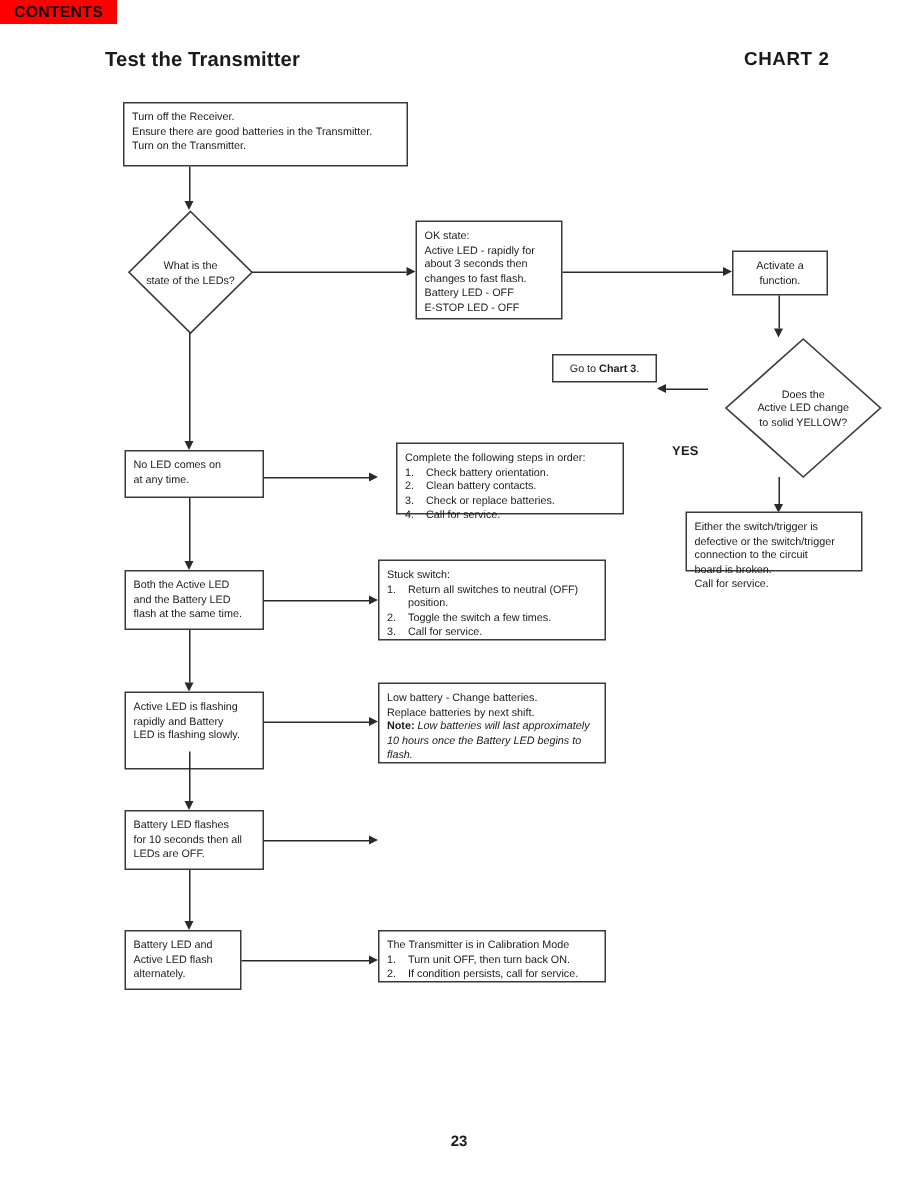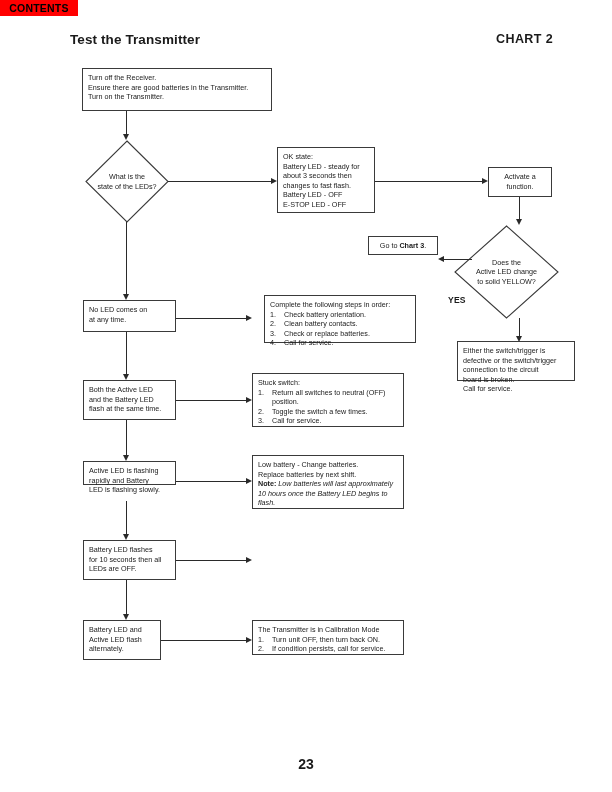--- a/index.html
+++ b/index.html
@@ -150,21 +150,21 @@
   .bold { font-weight: bold; }
   .ital { font-style: italic; }
 
   
   .page-number {
     position: absolute;
     left: 0;
     right: 0;
     top: 756px;
     text-align: center;
-    font-size: 14px;
+    font-size: 10px;
     font-weight: bold;
   }
 </style>
 </head>
 <body>
 
 <div id="page">
 
   <div class="contents-tab">
     <span>CONTENTS</span>
@@ -190,39 +190,39 @@
       <span>What is the</span>
       <span>state of the LEDs?</span>
     </div>
   </div>
 
   <div class="hline" style="left:168px; top:181px; width:103px;"></div>
   <div class="arrow-r" style="left:271px; top:177.6px;"></div>
 
   <div class="fbox thick" style="left:277px; top:147px; width:98px; height:66px;">
     <span class="ln">OK state:</span>
-    <span class="ln">Battery LED - steady for</span>
+    <span class="ln">Active LED - rapidly for</span>
     <span class="ln">about 3 seconds then</span>
     <span class="ln">changes to fast flash.</span>
     <span class="ln">Battery LED - OFF</span>
     <span class="ln">E-STOP LED - OFF</span>
   </div>
 
   <div class="hline" style="left:375px; top:181px; width:107px;"></div>
   <div class="arrow-r" style="left:482px; top:177.6px;"></div>
 
   <div class="fbox thick center" style="left:488px; top:167px; width:64px; height:30px;">
     <span>Activate a</span>
     <span>function.</span>
   </div>
 
   <div class="vline" style="left:519px; top:197px; width:1.4px; height:22px;"></div>
   <div class="arrow-d" style="left:516.2px; top:219px;"></div>
 
-  <div class="diamond-wrap" style="left:454px; top:225px; width:105px; height:94px;">
+  <div class="diamond-wrap" style="left:483px; top:225px; width:105px; height:94px;">
     <svg width="105" height="94" viewBox="0 0 105 94">
       <polygon points="52.5,1 104,47 52.5,93 1,47" fill="#ffffff" stroke="#3a3a3a" stroke-width="1.1"></polygon>
     </svg>
     <div class="diamond-text">
       <span>Does the</span>
       <span>Active LED change</span>
       <span>to solid YELLOW?</span>
     </div>
   </div>
 
@@ -303,21 +303,21 @@
       <span class="numrow">
           <span class="n">3.</span>
           <span class="t">Call for service.</span>
         </span>
     </span>
   </div>
 
   <div class="vline" style="left:126px; top:420px; height:35px;"></div>
   <div class="arrow-d" style="left:122.5px; top:455px;"></div>
 
-  <div class="fbox thick just" style="left:83px; top:461px; width:93px; height:24px;">
+  <div class="fbox thick just" style="left:83px; top:461px; width:93px; height:52px;">
     <span class="ln">Active LED is flashing</span>
     <span class="ln">rapidly and Battery</span>
     <span class="ln">LED is flashing slowly.</span>
   </div>
   <div class="hline" style="left:176px; top:481px; width:70px;"></div>
   <div class="arrow-r" style="left:246px; top:477.6px;"></div>
 
   <div class="fbox thick" style="left:252px; top:455px; width:152px; height:54px;">
     <span class="ln">Low battery - Change batteries.</span>
     <span class="ln">Replace batteries by next shift.</span>

